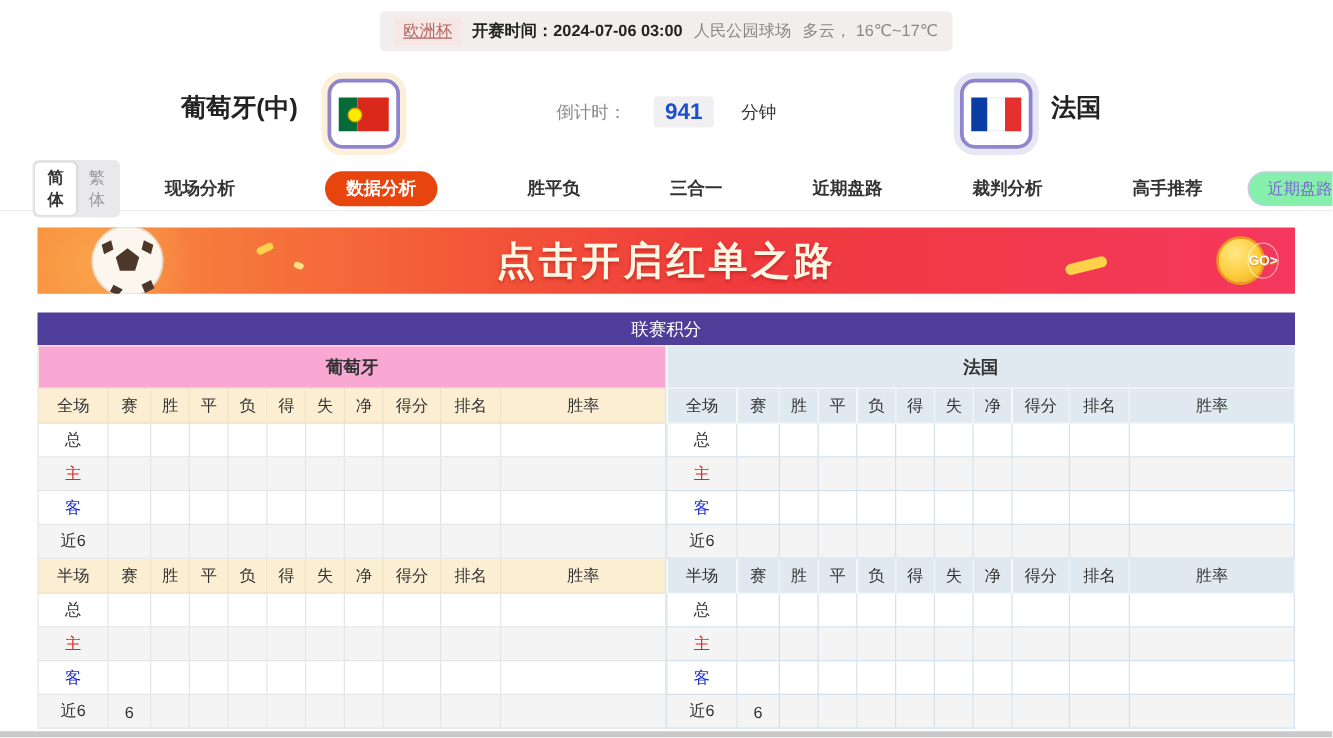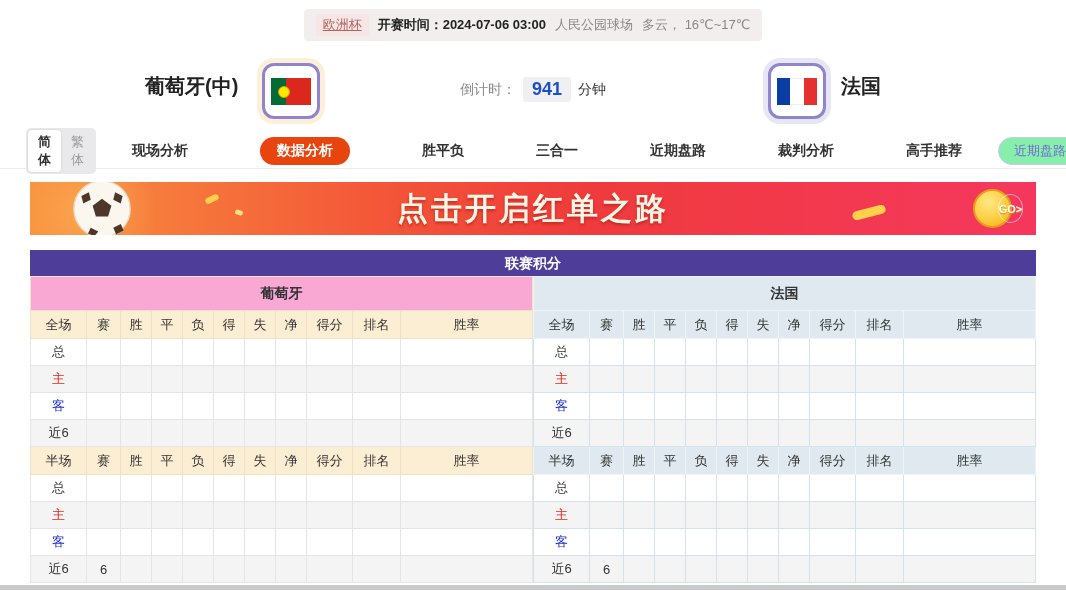--- a/index.html
+++ b/index.html
@@ -24,21 +24,21 @@
   .away-flag-box { left:768px; box-shadow:0 0 0 5px #e6e6f4; }
   .flag { width:40px; height:27px; display:flex; }
   .pt-green { width:38%; background:#046a38; }
   .pt-red { width:62%; background:#da291c; position:relative; }
   .pt-emblem { position:absolute; left:-8px; top:8px; width:12px; height:12px; border-radius:50%;
     background:#ffe900; border:1px solid #c9a400; }
   .fr-blue { width:33.4%; background:#0a3da4; }
   .fr-white { width:33.3%; background:#fff; border-top:1px solid #eee; border-bottom:1px solid #eee; }
   .fr-red { width:33.3%; background:#e4302e; }
   .countdown { position:absolute; left:50%; top:36px; transform:translateX(-50%); font-size:14px;
-    color:#8a8a8a; display:flex; align-items:center; gap:7px; white-space:nowrap; }
+    color:#8a8a8a; display:flex; align-items:center; gap:22px; white-space:nowrap; }
   .countdown-value { background:#f0f0f3; border-radius:3px; padding:2px 9px; color:#1b50c8;
     font-size:18px; font-weight:bold; }
   .countdown-unit { color:#333; }
 
   
   .nav { height:36px; display:flex; align-items:center; padding:0 16px 0 26px; border-bottom:1px solid #ebebeb;text-align:center; }
   .lang-toggle { display:flex; background:#e9e9eb; border-radius:5px; padding:2px; }
   .lang-seg { font-size:13px; padding:3px 10px; border-radius:4px; color:#9a9a9a; cursor:pointer; }
   .lang-seg.active { background:#fff; color:#333; font-weight:bold; box-shadow:0 0 2px rgba(0,0,0,.15); }
   .tabs { flex:1; display:flex; justify-content:center; align-items:center; }
@@ -63,21 +63,21 @@
     border-radius:6px; transform:rotate(-14deg); }
   .go-coin { position:absolute; right:24px; top:7px; width:39px; height:39px; border-radius:50%;
     background:radial-gradient(circle at 38% 32%, #ffe987, #fccd3e 55%, #f0ab22);
     border:2px solid #e89c1b; display:flex; align-items:center; justify-content:center; cursor:pointer; }
   .go-coin-inner { width:29px; height:29px; border-radius:50%; border:1px dashed #e097637;
     border:1px solid rgba(255,255,255,.55); display:flex; align-items:center; justify-content:center;
     font-size:11px; font-weight:bold; color:#fff; text-shadow:0 1px 1px #d88f10;margin-left:36px; }
 
   
   .score-table { margin:15px 30px 0; }
-  .table-title { background:#4e3e99; color:#fff; text-align:center; font-weight:bold; font-size:14px;
+  .table-title { background:#4e3e99; color:#fff; text-align:center; font-weight:normal; font-size:14px;
     height:26px; line-height:26px; }
   .halves { display:flex; }
   .half { width:50%; }
   .half table { width:100%; border-collapse:collapse; table-layout:fixed; font-size:13px; color:#333; }
   .half td { text-align:center; overflow:hidden; white-space:nowrap; }
   .team-head td { height:34px; font-weight:bold; font-size:14px; }
   .col-head td { height:28px; }
   .data-row td { height:27px; background:#fff; }
   .data-row.alt td { background:#f4f4f4; }
   

